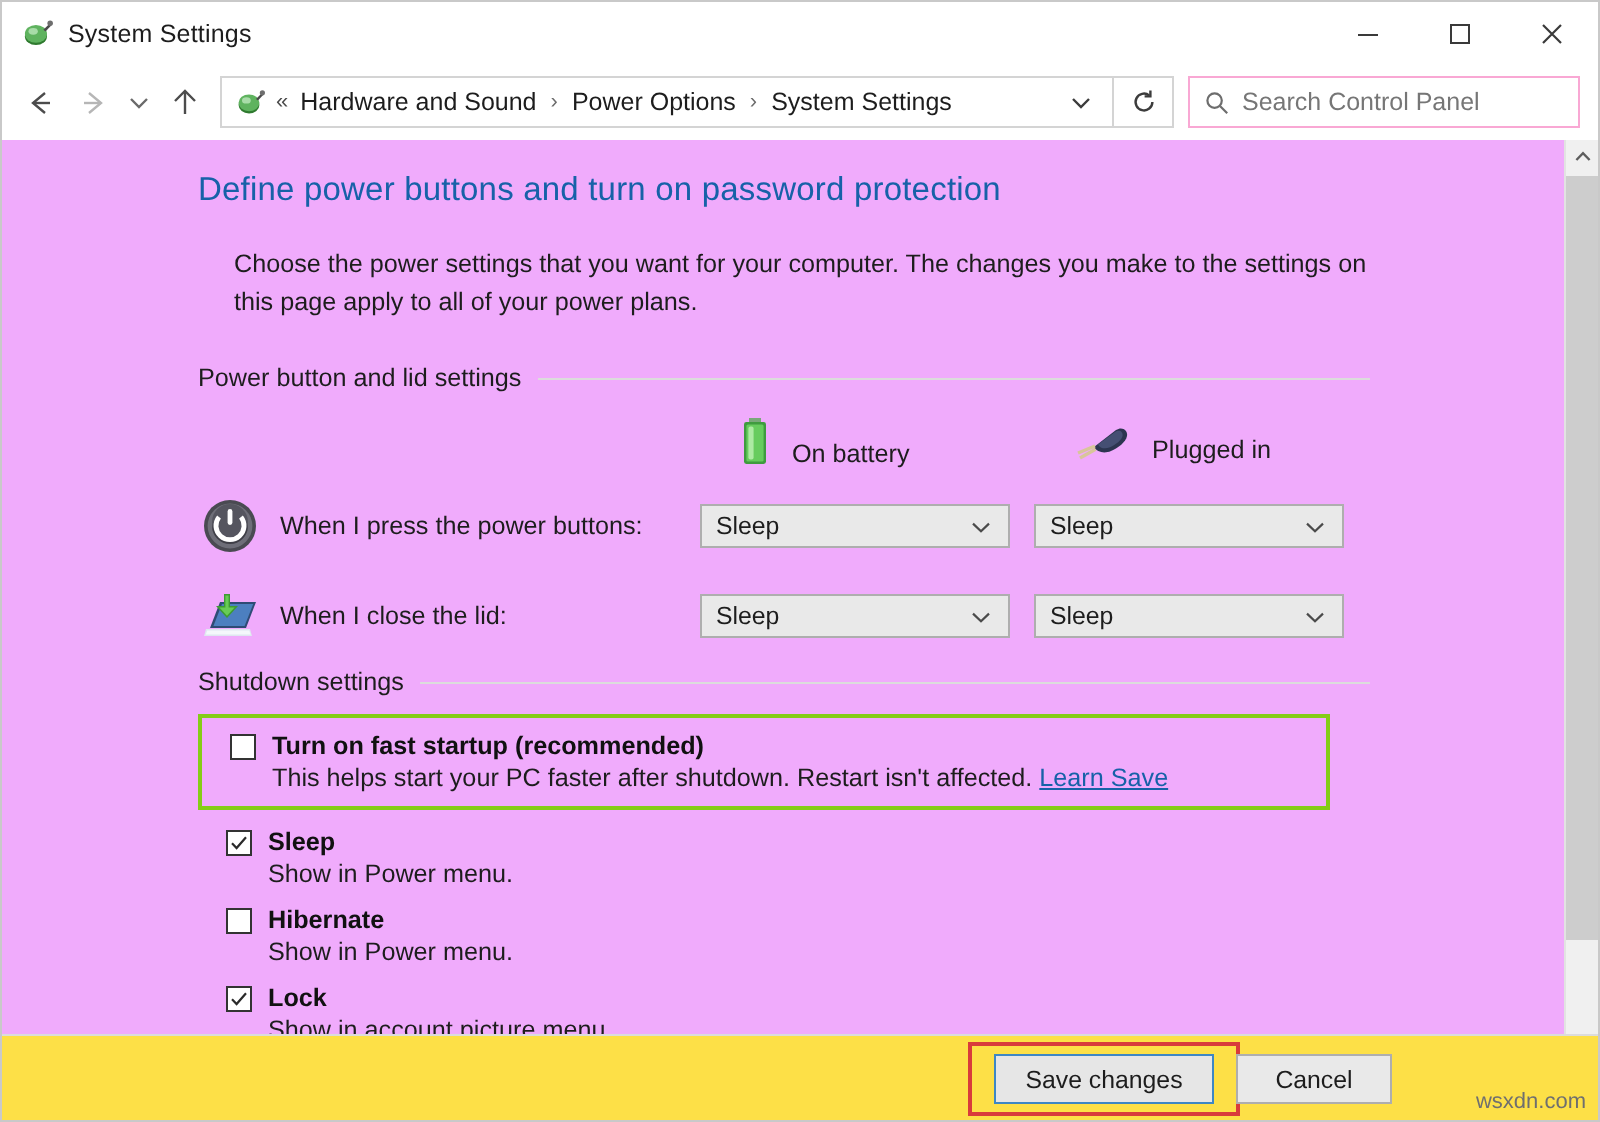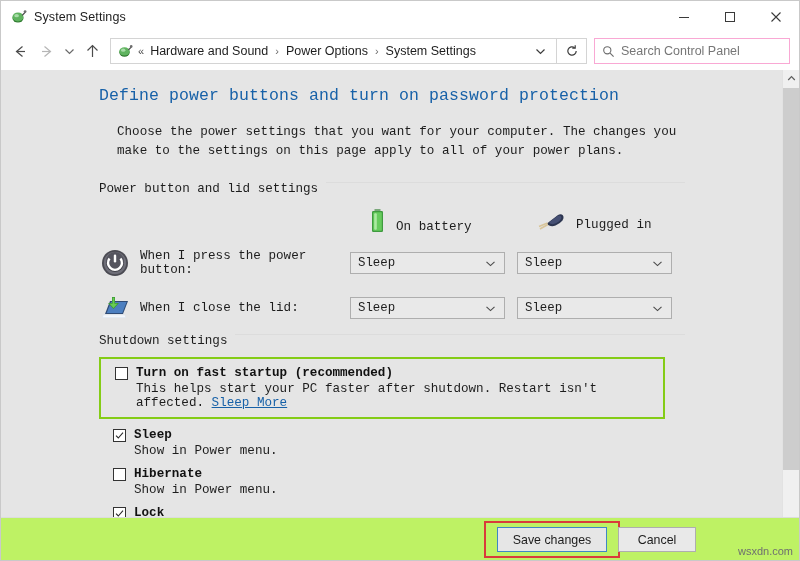--- a/index.html
+++ b/index.html
@@ -160,22 +160,21 @@
   }
   .search-placeholder {
     font-size: 12.5px;
     color: #767676;
   }
 
   
   .content-area {
     position: relative;
     height: 491px;
-    background: #e5e5e5;
-    font-family: Liberation Mono, monospace;
+    background: #f0abfc;
   }
   .content {
     position: absolute;
     left: 0; top: 0;
     width: 772px;
     height: 491px;
     overflow: hidden;
   }
   .inner {
     padding: 16px 0 0 98px;
@@ -191,21 +190,21 @@
     font-size: 12.6px;
     color: #1d1d1d;
     line-height: 19px;
     width: 570px;
     margin: 18px;
   }
 
   
   .section {
     display: flex;
-    align-items: flex-start;
+    align-items: center;
     margin-top: 21px;
   }
   .section-title {
     font-size: 12.6px;
     color: #1d1d1d;
     white-space: nowrap;
     padding-right: 8px;
   }
   .section-rule {
     flex: 1;
@@ -355,21 +354,21 @@
     background: #cdcdcd;
   }
 
   
   .footer {
     position: absolute;
     left: 0;
     bottom: 0;
     width: 800px;
     height: 43px;
-    background: #bef264;
+    background: #fde047;
     border-top: 1px solid #dcdcdc;
     box-sizing: border-box;
   }
   .footer-red {
     position: absolute;
     left: 483px;
     top: 3px;
     width: 136px;
     height: 37px;
     border: 2px solid #d93b3b;
@@ -541,21 +540,21 @@
 
         <div class="setting-row">
           <svg class="row-icon" viewBox="0 0 32 32">
             <circle cx="16" cy="16" r="13" fill="#4a4a52"></circle>
             <circle cx="16" cy="16" r="11.2" fill="#6e6e78"></circle>
             <circle cx="16" cy="16" r="9" fill="#3f3f47"></circle>
             <circle cx="16" cy="14" r="9" fill="#55555f"></circle>
             <rect x="14.8" y="7.5" width="2.4" height="8" rx="1.2" fill="#ffffff"></rect>
             <path d="M10.5 11.5 A7 7 0 1 0 21.5 11.5" stroke="#ffffff" stroke-width="2.4" fill="none"></path>
           </svg>
-          <span class="row-label">When I press the power button:</span>
+          <span class="row-label">When I press the power buttons:</span>
           <div class="combo">
             <span class="combo-value">Sleep</span>
             <span class="combo-caret">
               <svg width="11" height="11" viewBox="0 0 11 11">
                 <path d="M1.5 3.8 L5.5 7.6 L9.5 3.8" stroke="#4a4a4a" stroke-width="1.1" fill="none"></path>
               </svg>
             </span>
           </div>
           <div class="combo">
             <span class="combo-value">Sleep</span>
@@ -601,21 +600,21 @@
         </div>
 
         <div class="highlight-box">
           <div class="check-item">
             <div class="check-line">
               <span class="checkbox"></span>
               <span class="check-label">Turn on fast startup (recommended)</span>
             </div>
             <div class="check-sub">
               <span>This helps start your PC faster after shutdown. Restart isn't affected.</span>
-              <a href="#">Sleep More</a>
+              <a href="#">Learn Save</a>
             </div>
           </div>
         </div>
 
         <div class="list-item">
           <div class="check-line">
             <span class="checkbox">
               <svg width="9" height="9" viewBox="0 0 9 9">
                 <path d="M1 4.6 L3.3 7 L8 1.6" stroke="#2a2a2a" stroke-width="1.1" fill="none"></path>
               </svg>

